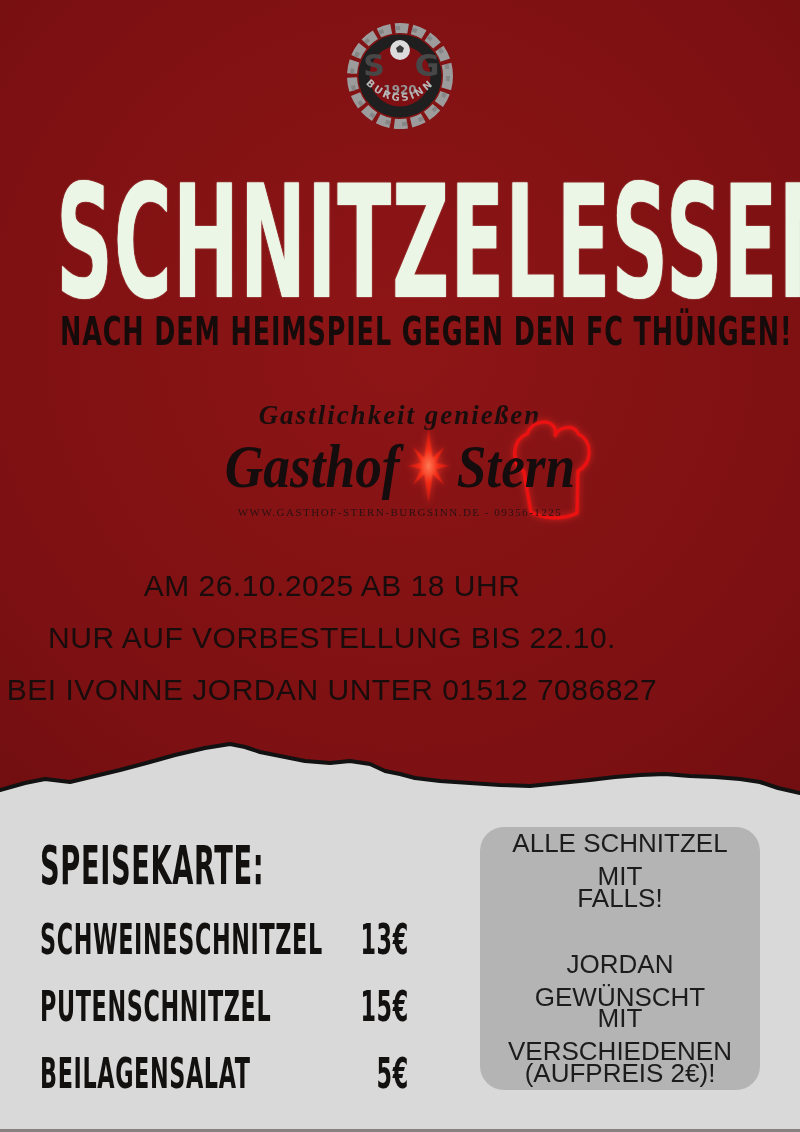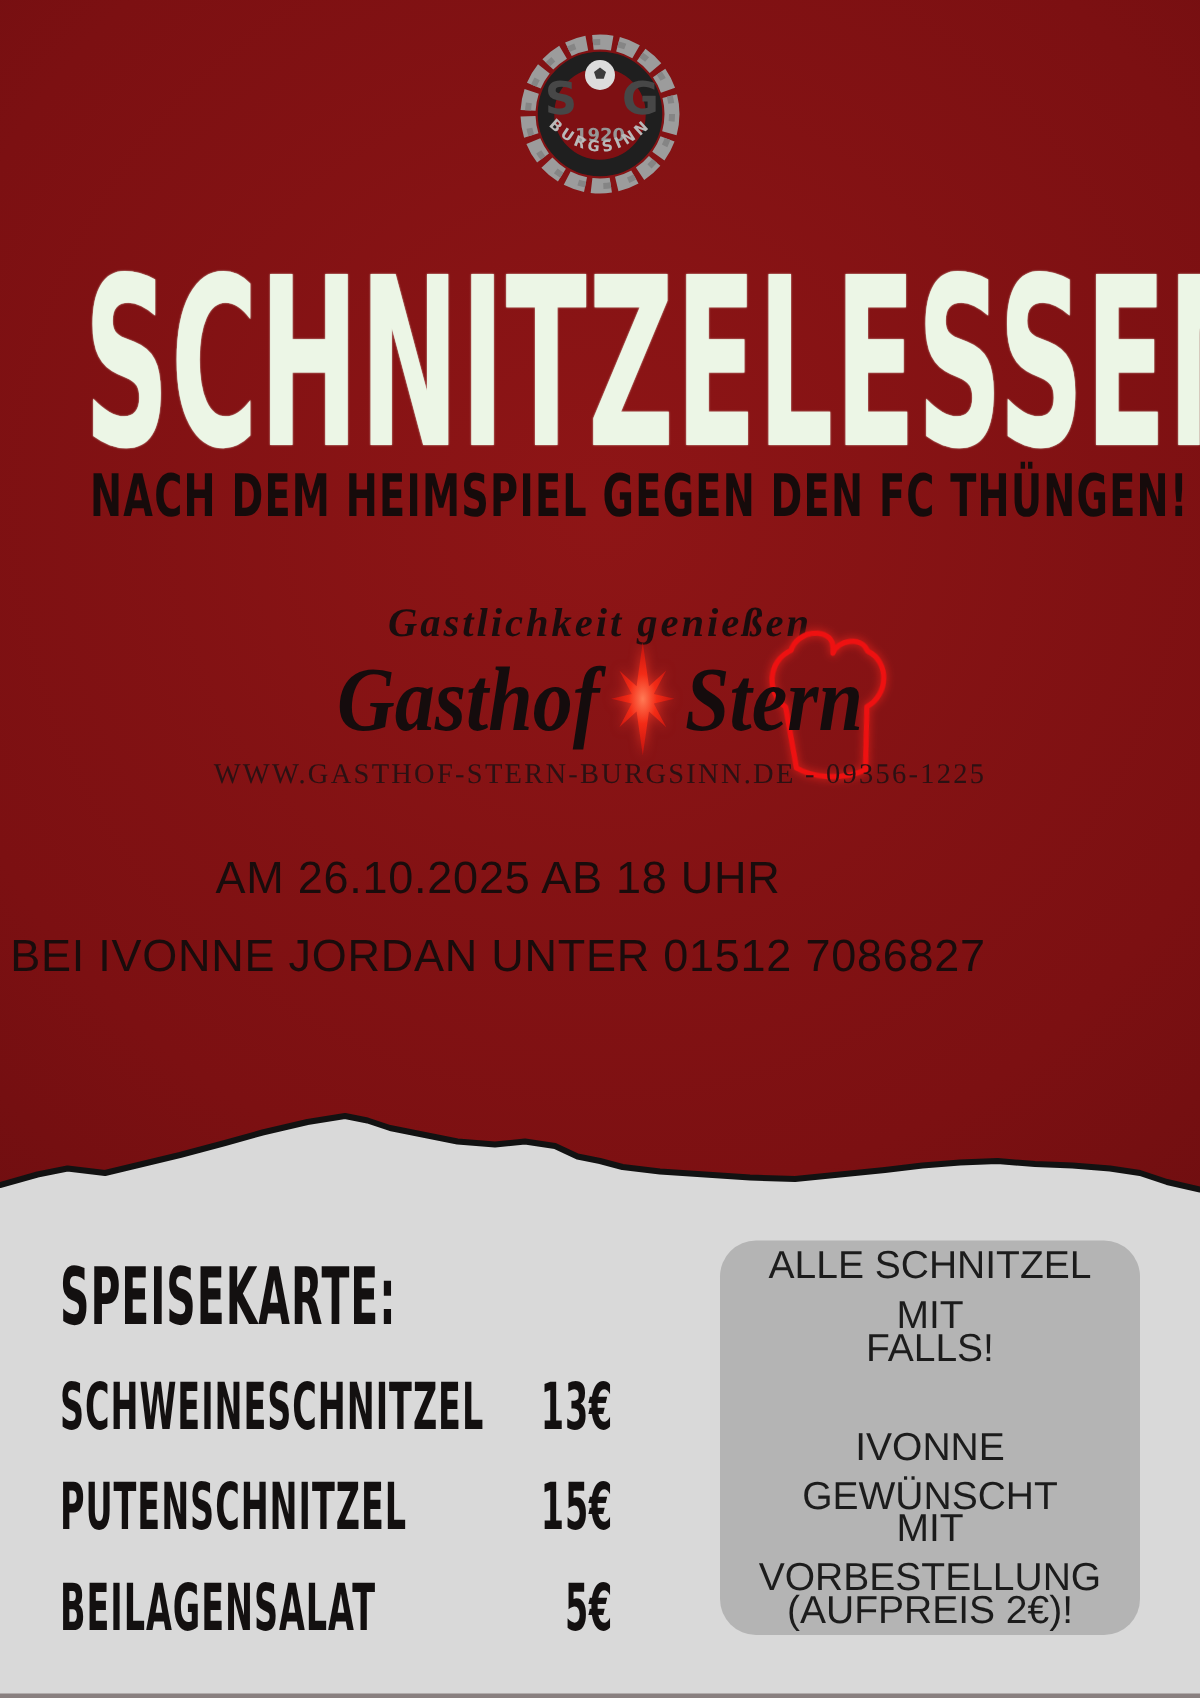--- a/index.html
+++ b/index.html
@@ -32,21 +32,21 @@
   .chef-hat{position:absolute;left:503px;top:413px;width:88px;height:112px;
     filter:drop-shadow(0 0 3px rgba(255,40,30,0.75));transform:rotate(4deg);}
   .venue-name{
     position:absolute;top:426px;left:0;width:800px;display:flex;align-items:center;justify-content:center;gap:6px;
     font-family:"Liberation Serif", serif;font-style:italic;font-weight:bold;font-size:58px;color:#150c0d;
     transform:scale(0.92,1.05);transform-origin:50% 0;
   }
   .star{width:50px;height:76px;filter:drop-shadow(0 0 4px rgba(255,60,40,0.8));}
   .venue-contact{
     position:absolute;top:506px;left:0;width:800px;text-align:center;
-    font-family:"Liberation Serif", serif;font-size:19px;color:#2b1113;letter-spacing:1.5px;
+    font-family:"Liberation Serif", serif;font-size:11px;color:#2b1113;letter-spacing:1.5px;
   }
   
   .event-info{
     position:absolute;top:560px;left:0;width:664px;text-align:center;
     font-family:"Liberation Sans", sans-serif;font-size:30px;line-height:52px;
     color:#190c0c;letter-spacing:0.5px;
   }
   
   .tear{position:absolute;left:0;top:738px;width:800px;height:394px;}
   
@@ -106,20 +106,21 @@
         </radialGradient>
       </defs>
       <polygon points="25,2 29.5,30 42,20 33,35 48,38 33,41 42,56 29.5,46 25,74 20.5,46 8,56 17,41 2,38 17,35 8,20 20.5,30" fill="url(#starGrad)"></polygon>
     </svg>
     <span>Stern</span>
   </div>
   <div class="venue-contact">WWW.GASTHOF-STERN-BURGSINN.DE - 09356-1225</div>
 
   <div class="event-info">
     <div>AM 26.10.2025 AB 18 UHR</div>
+    <div>NUR AUF VORBESTELLUNG BIS 22.10.</div>
     <div>BEI IVONNE JORDAN UNTER 01512 7086827</div>
   </div>
 
   <svg class="tear" viewBox="0 0 800 394" preserveAspectRatio="none">
     <path d="M0,52 L25,45 L45,41 L70,44 L95,38 L120,32 L150,24 L175,17 L205,10 L230,6 L245,9 L260,14 L285,19 L305,23 L330,25 L350,23 L370,26 L385,33 L400,36 L415,40 L440,43 L470,45 L500,47 L530,48 L560,45 L590,42 L615,39 L640,37 L665,36 L690,38 L715,39 L740,41 L760,44 L778,50 L800,55 L800,394 L0,394 Z" fill="#d9d9d9"></path>
     <path d="M0,52 L25,45 L45,41 L70,44 L95,38 L120,32 L150,24 L175,17 L205,10 L230,6 L245,9 L260,14 L285,19 L305,23 L330,25 L350,23 L370,26 L385,33 L400,36 L415,40 L440,43 L470,45 L500,47 L530,48 L560,45 L590,42 L615,39 L640,37 L665,36 L690,38 L715,39 L740,41 L760,44 L778,50 L800,55" fill="none" stroke="#121212" stroke-width="4" stroke-linejoin="round" stroke-linecap="round"></path>
   </svg>
 
   <div class="menu">
     <div class="menu-heading">SPEISEKARTE:</div>
@@ -134,19 +135,19 @@
     <div class="menu-row">
       <span>BEILAGENSALAT</span>
       <span>5€</span>
     </div>
   </div>
 
   <div class="note-box">
     <div class="note-line">ALLE SCHNITZEL MIT</div>
     <div class="note-line">FALLS!</div>
     <div class="note-line"></div>
-    <div class="note-line">IVONNE GEWÜNSCHT</div>
-    <div class="note-line">MIT VORBESTELLUNG</div>
+    <div class="note-line">JORDAN GEWÜNSCHT</div>
+    <div class="note-line">MIT VERSCHIEDENEN</div>
     <div class="note-line">(AUFPREIS 2€)!</div>
   </div>
 
   <div class="bottom-edge"></div>
 </div>
 
 </body></html>

